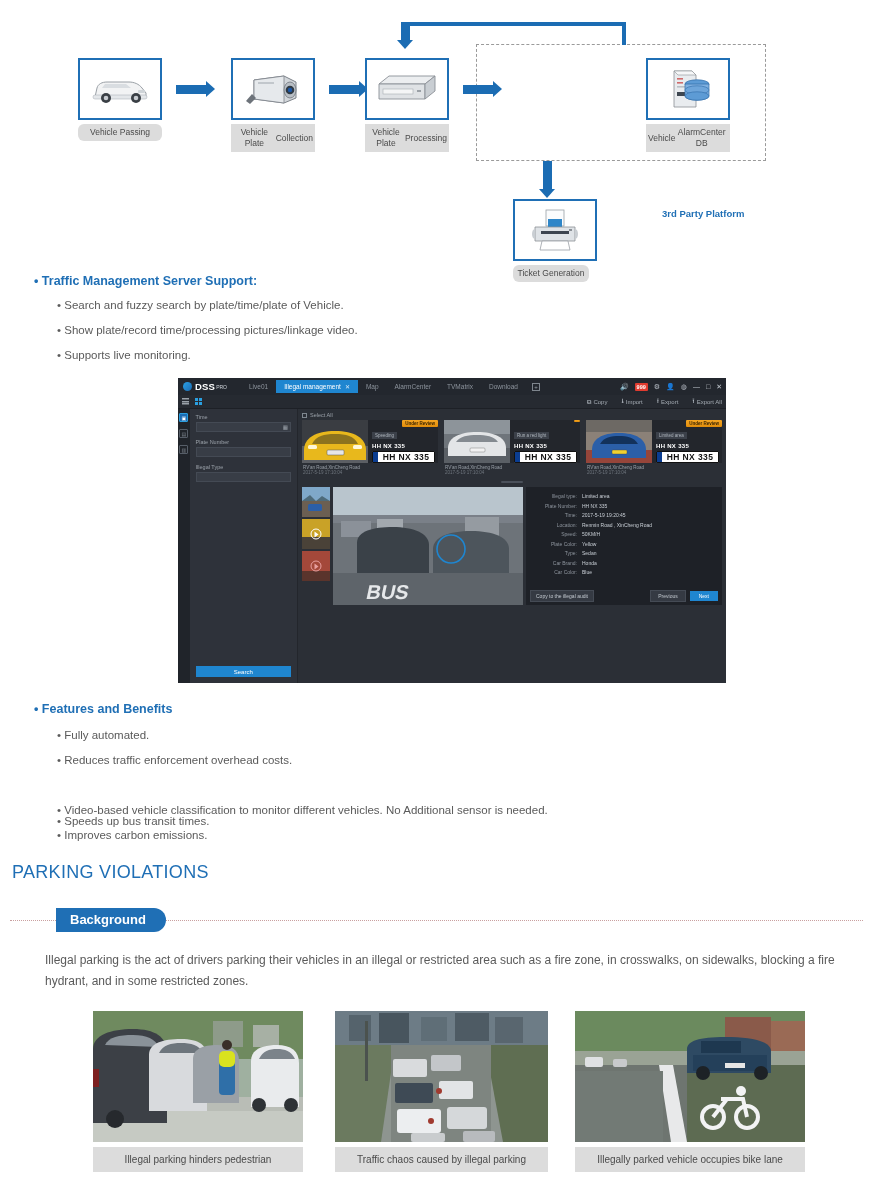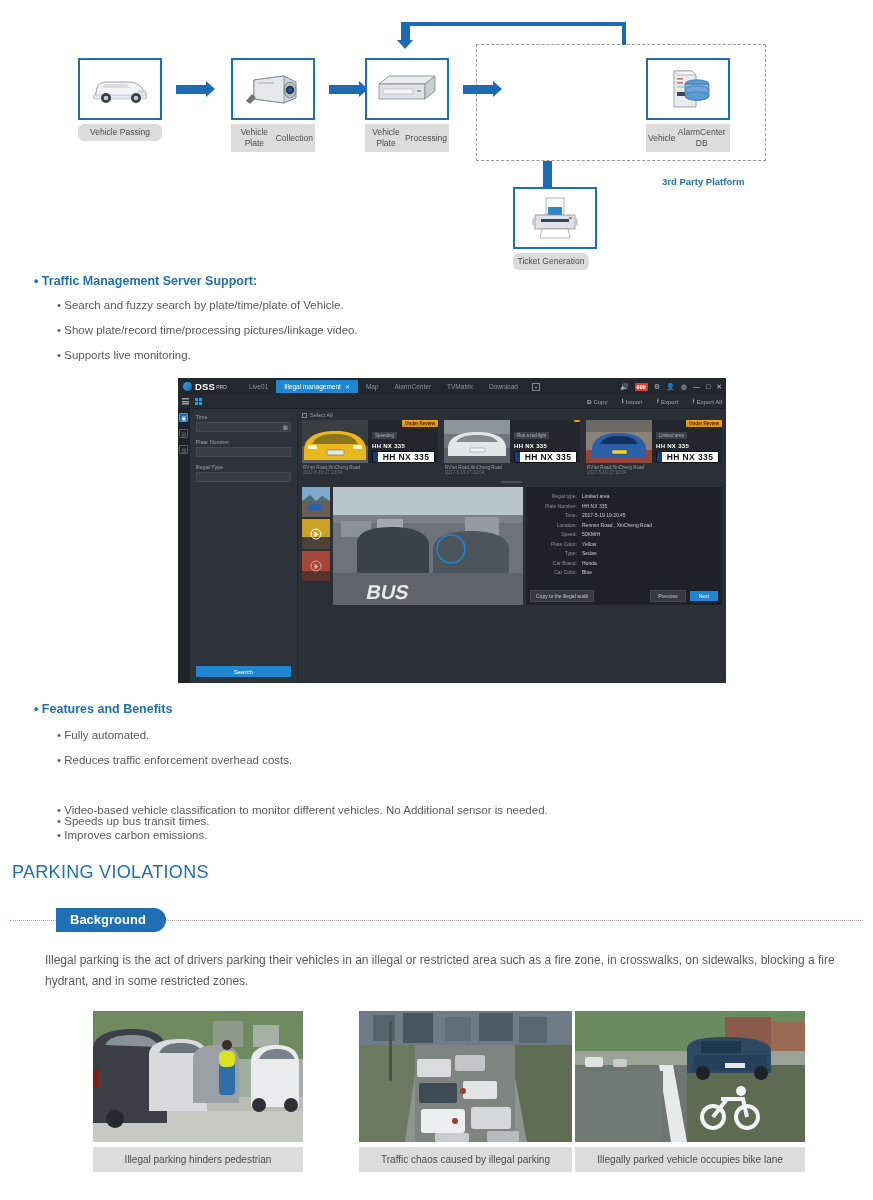--- a/index.html
+++ b/index.html
@@ -53,21 +53,21 @@
     border-left: 8.5px solid transparent;
     border-right: 8.5px solid transparent;
   }
   .feedback-top { position: absolute; background: #1b6cb3; }
   .dotted-group {
     position: absolute;
     border: 1px dashed #9a9a9a;
   }
   .third-party {
     position: absolute;
-    color: #1f6fb5; font-size: 9.5px; font-weight: bold;
+    color: #1f6fb5; font-size: 9.5px; font-weight: bold; margin-top: 32px;
   }
 
   
   .b1 {
     color: #1f6fb5; font-weight: bold; font-size: 12.5px;
     position: absolute;
   }
   .b1::before { content: "• "; }
   .b2 {
     color: #5a5a5a; font-size: 11.5px; position: absolute;
@@ -368,21 +368,21 @@
       </div>
       <div class="node-label">
         <span>Vehicle</span>
           <br>
         <span>AlarmCenter DB</span>
       </div>
     </div>
 
     <div class="arrow-v" style="left:543px; top:161px; height:28px;"></div>
 
-    <div class="node" style="left:505px; top:187px;padding-left:8px;">
+    <div class="node" style="left:505px; top:199px;padding-left:8px;">
       <div class="node-box">
         <svg width="52" height="46" viewBox="0 0 52 46">
           <rect x="17" y="3" width="18" height="16" fill="#fbfcfd" stroke="#9aa0a6" stroke-width=".8"></rect>
           <path d="M19 12 L33 12 L33 20 L19 20 Z" fill="#2f86c8"></path>
           <path d="M6 20 L46 20 L46 34 L6 34 Z" fill="#dfe3e7" stroke="#8b9096" stroke-width=".8"></path>
           <path d="M6 22 C2 22 2 32 6 32 Z" fill="#c9ced3"></path>
           <path d="M46 22 C50 22 50 32 46 32 Z" fill="#c9ced3"></path>
           <rect x="12" y="24" width="28" height="3" fill="#3d4550"></rect>
           <rect x="40" y="22" width="3" height="2" fill="#8b9096"></rect>
           <path d="M13 34 L39 34 L41 43 L11 43 Z" fill="#ffffff" stroke="#9aa0a6" stroke-width=".8"></path>
@@ -700,21 +700,21 @@
         <path d="M166 48 C170 40 176 38 184 38 C192 38 198 40 202 48 Z" fill="#7b838a"></path>
         <circle cx="166" cy="94" r="7" fill="#2e3236"></circle>
         <circle cx="198" cy="94" r="7" fill="#2e3236"></circle>
         <circle cx="22" cy="108" r="9" fill="#26292d"></circle>
         <rect x="0" y="58" width="6" height="18" fill="#7d1f1f"></rect>
       </svg>
     </div>
     <div class="photo-cap">Illegal parking hinders pedestrian</div>
   </div>
 
-  <div class="photo-card" style="left:335px; top:1011px; width:213px;margin-left:24px;">
+  <div class="photo-card" style="left:335px; top:1011px; width:213px;">
     <div class="photo-frame" style="height:131px;">
       <svg width="213" height="131" viewBox="0 0 213 131">
         <rect width="213" height="131" fill="#8e9590"></rect>
         <rect y="0" width="213" height="34" fill="#6d7c86"></rect>
         <rect x="14" y="4" width="22" height="26" fill="#55636c"></rect>
         <rect x="44" y="2" width="30" height="30" fill="#48555e"></rect>
         <rect x="86" y="6" width="26" height="24" fill="#5f6e77"></rect>
         <rect x="120" y="2" width="34" height="28" fill="#4e5b64"></rect>
         <rect x="160" y="6" width="28" height="26" fill="#59666f"></rect>
         <path d="M0 34 L60 34 L46 131 L0 131 Z" fill="#6b7a5f"></path>

